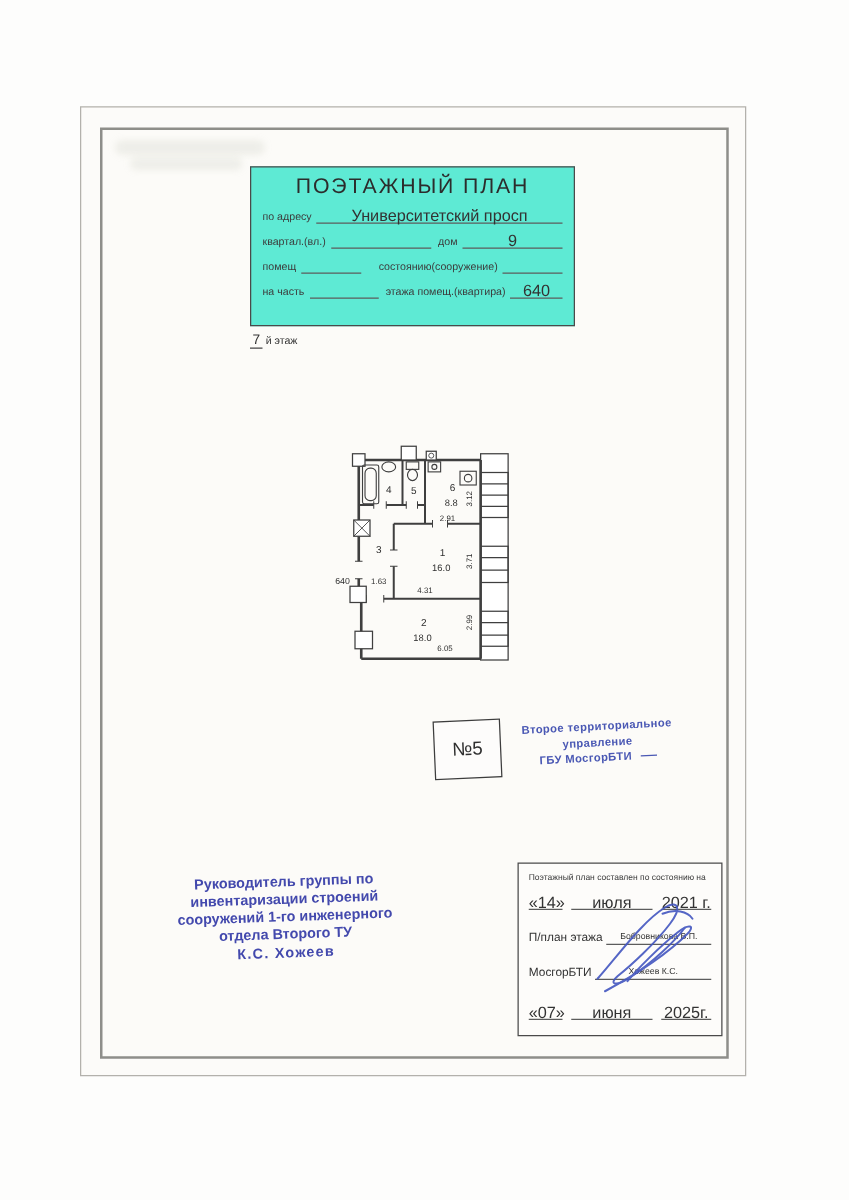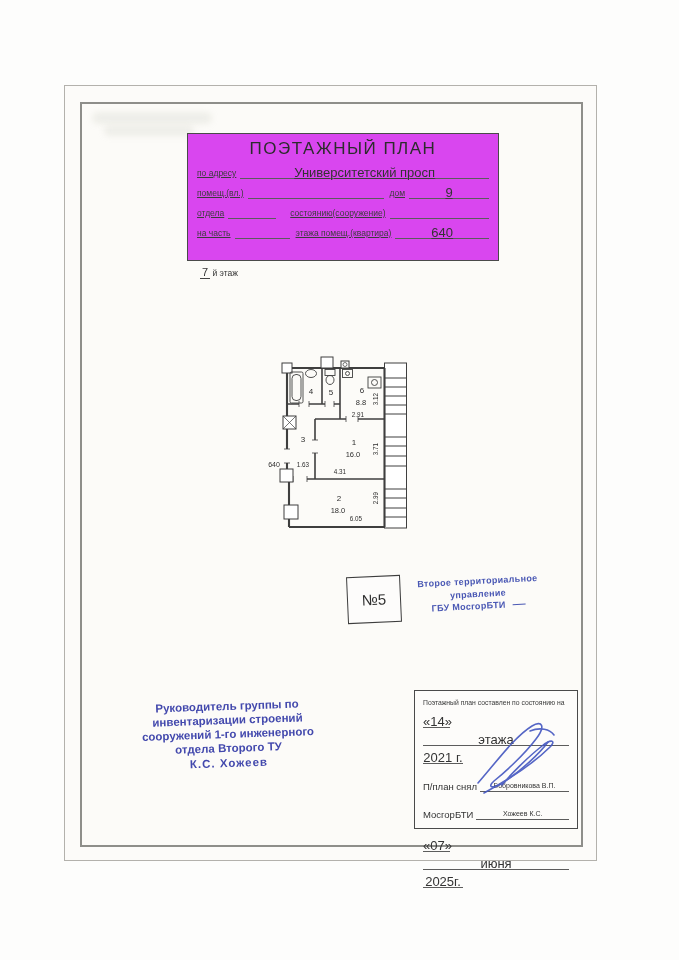--- a/index.html
+++ b/index.html
@@ -6,25 +6,25 @@
   .canvas{position:relative;width:679px;height:960px;background:#fdfdfc;overflow:hidden;
           font-family:"Liberation Sans",sans-serif;color:#3a3a3a;}
   
   .outer-frame{position:absolute;left:64px;top:85px;width:531px;height:774px;
                border:1px solid #b3b1ac;background:#fcfbf9;}
   .inner-frame{position:absolute;left:80px;top:102px;width:499px;height:741px;
                border:2px solid #8e8e8a;background:#fcfbf8;}
   .smudge{position:absolute;border-radius:6px;background:rgba(168,176,156,.16);filter:blur(3px);}
 
   
-  .header-box{position:absolute;left:187px;top:133px;width:312px;height:128px;
-              border:1.5px solid #4a4a4a;background:#d946ef;box-sizing:border-box;
+  .header-box{position:absolute;left:200px;top:133px;width:260px;height:128px;
+              border:1.5px solid #4a4a4a;background:#5eead4;box-sizing:border-box;
               padding:5px 9px 0 9px;}
   .doc-title{text-align:center;font-size:17px;font-weight:500;letter-spacing:1.5px;color:#2c2c2c;}
-  .frow{display:flex;align-items:flex-end;margin-top:9px;font-size:8.5px;color:#3c3c3c;text-decoration:underline;}
+  .frow{display:flex;align-items:flex-end;margin-top:9px;font-size:8.5px;color:#3c3c3c;}
   .frow .lbl{white-space:nowrap;padding:0 4px 1px 0;}
   .u{border-bottom:1px solid #5c5c5c;text-align:center;font-size:13px;line-height:10px;
      color:#333;min-height:9px;}
   .grow{flex:1;}
 
   .floor-line{position:absolute;left:200px;top:266px;width:260px;text-align:left;
               font-size:8.5px;color:#333;}
   .floor-num{font-size:11px;border-bottom:1px solid #444;padding:0 2px;}
 
   
@@ -43,21 +43,21 @@
 
   .approver{position:absolute;left:110px;top:699px;width:236px;transform:rotate(-2deg);
             color:#4349ad;font-weight:600;font-size:11.5px;line-height:14px;text-align:center;}
   .approver .nm{margin-top:1px;letter-spacing:1px;}
 
   
   .date-table{position:absolute;left:414px;top:690px;width:164px;height:139px;
               border:1.5px solid #4a4a4a;box-sizing:border-box;padding:8px 8px 0 8px;
               background:rgba(255,255,255,.35);}
   .dt-header{font-size:6.8px;color:#3a3a3a;white-space:nowrap;}
-  .dt-dates{display:flex;gap:7px;margin-top:11px;flex-direction:column;}
+  .dt-dates{display:flex;align-items:flex-end;gap:7px;margin-top:11px;}
   .dt-dates .day{width:27px;}
   .dt-dates .year{width:40px;}
   .dt-field{display:flex;align-items:flex-end;margin-top:17px;font-size:9.5px;color:#333;}
   .dt-field .lbl{white-space:nowrap;padding-right:3px;}
   .dt-field .u{font-size:7px;text-align:center;}
   .sig-overlay{position:absolute;left:55px;top:28px;pointer-events:none;}
 </style>
 </head>
 <body>
 
@@ -71,28 +71,28 @@
 
   <div class="header-box">
     <div class="doc-title">ПОЭТАЖНЫЙ ПЛАН</div>
 
     <div class="frow">
       <span class="lbl">по адресу</span>
       <span class="u grow">Университетский просп</span>
     </div>
 
     <div class="frow">
-      <span class="lbl">помещ.(вл.)</span>
+      <span class="lbl">квартал.(вл.)</span>
       <span class="u grow"></span>
       <span class="lbl" style="padding-left:5px;">дом</span>
       <span class="u" style="width:80px;">9</span>
     </div>
 
     <div class="frow">
-      <span class="lbl">отдела</span>
+      <span class="lbl">помещ</span>
       <span class="u" style="width:48px;"></span>
       <span class="lbl" style="padding-left:14px;">состоянию(сооружение)</span>
       <span class="u grow"></span>
     </div>
 
     <div class="frow">
       <span class="lbl">на часть</span>
       <span class="u" style="width:55px;"></span>
       <span class="lbl" style="padding-left:6px;">этажа  помещ.(квартира)</span>
       <span class="u grow">640</span>
@@ -213,26 +213,26 @@
     <div>сооружений 1-го инженерного</div>
     <div>отдела Второго ТУ</div>
     <div class="nm">К.С.  Хожеев</div>
   </div>
 
   <div class="date-table">
     <div class="dt-header">Поэтажный план составлен по состоянию на</div>
 
     <div class="dt-dates">
       <span class="u day">«14»</span>
-      <span class="u grow">этажа</span>
+      <span class="u grow">июля</span>
       <span class="u year">2021 г.</span>
     </div>
 
     <div class="dt-field">
-      <span class="lbl">П/план снял</span>
+      <span class="lbl">П/план этажа</span>
       <span class="u grow">Бобровникова В.П.</span>
     </div>
 
     <div class="dt-field">
       <span class="lbl">МосгорБТИ</span>
       <span class="u grow">Хожеев К.С.</span>
     </div>
 
     <div class="dt-dates" style="margin-top:21px;">
       <span class="u day">«07»</span>

